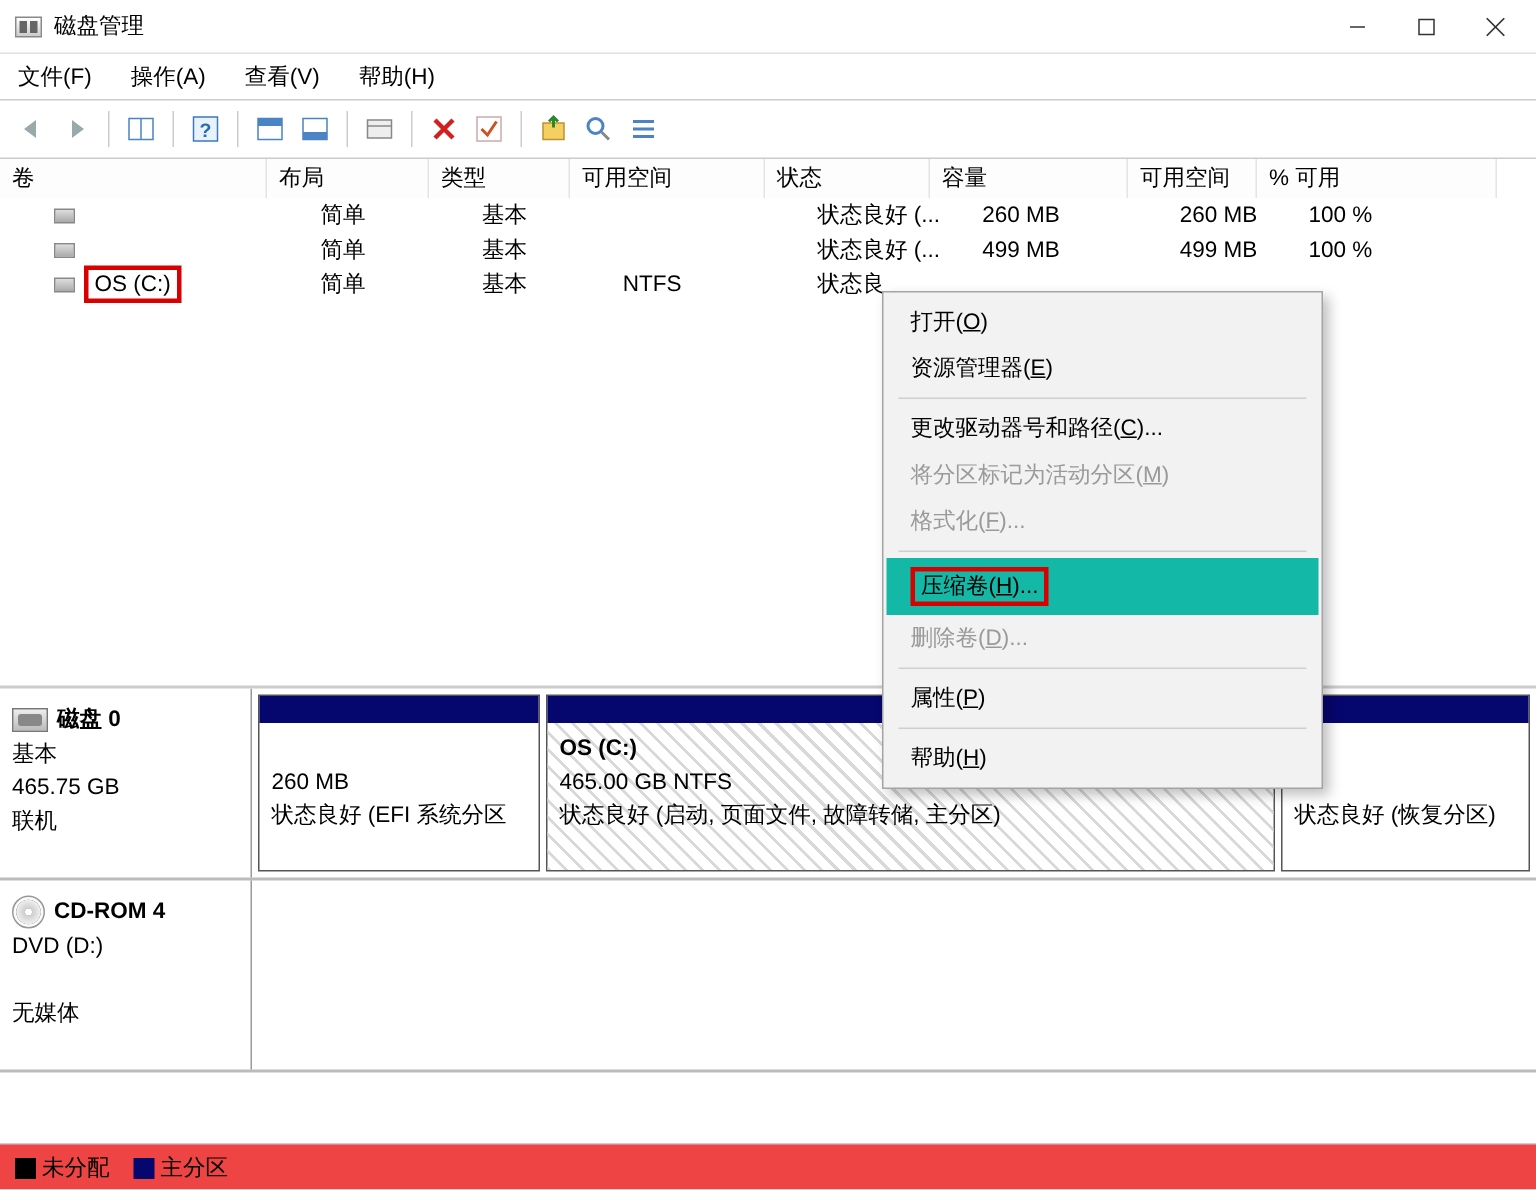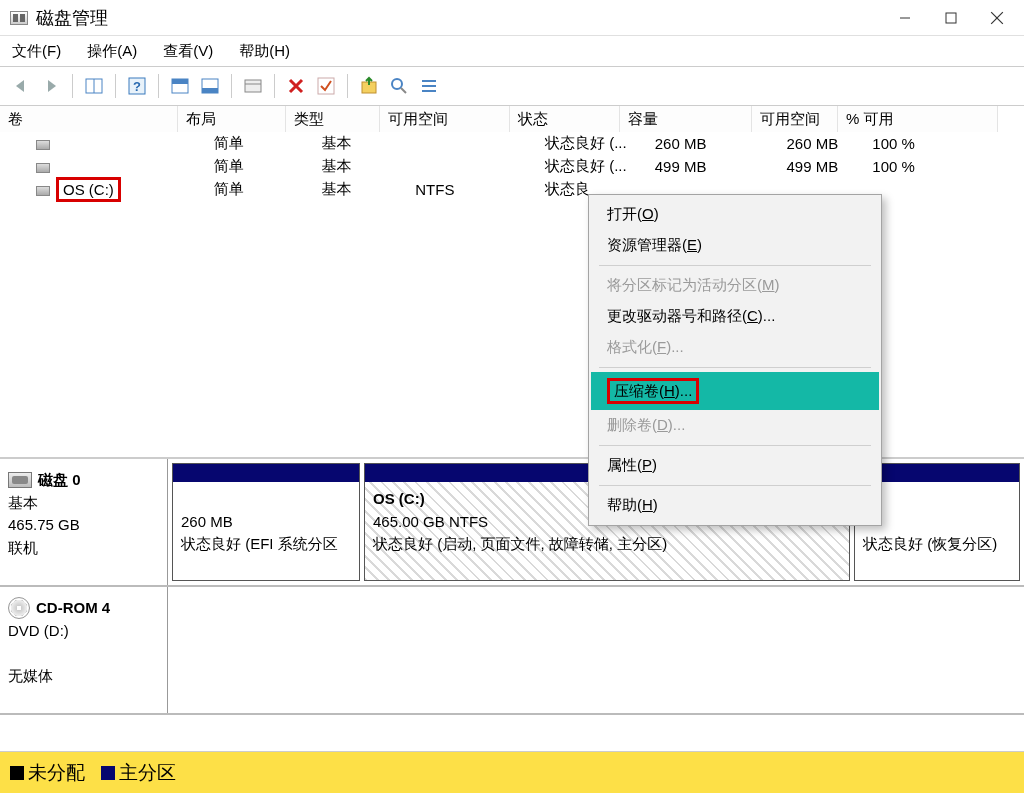--- a/index.html
+++ b/index.html
@@ -28,21 +28,21 @@
     margin-right: 8px;
     display: inline-block;
     position: relative;
   }
   .title-bar .app-icon::before{
     content:""; position:absolute; left:2px; top:2px; width:5px; height:8px; background:#666;
   }
   .title-bar .app-icon::after{
     content:""; position:absolute; right:2px; top:2px; width:5px; height:8px; background:#666;
   }
-  .title-bar .title { flex: 1; font-size: 18px; }
+  .title-bar .title { flex: 1; font-size: 15px; }
   .win-btns { display: flex; }
   .win-btn {
     width: 46px; height: 32px;
     display: flex; align-items: center; justify-content: center;
     font-size: 14px;
   }
   .win-btn svg { stroke:#333; fill:none; stroke-width:1; }
   
   .menu-bar {
     height: 30px;
@@ -188,28 +188,28 @@
   .part-body .part-title { font-weight: bold; }
   .part.os .part-body {
     background-image: repeating-linear-gradient(45deg, #d9d9d9 0 2px, transparent 2px 8px);
   }
   .disk-row.cd .disk-parts{ padding:4px; }
   .disk-row.cd .disk-label-box{ border-right:1px solid #999;}
   
   .legend {
     position:absolute;
     bottom: 0; left:0; right:0;
-    height: 42px;
+    height: 31px;
     border-top: 1px solid #ccc;
-    background:#fde047;
+    background:#ef4444;
     display:flex;
     align-items:center;
     gap: 16px;
     padding: 0 10px;
-    font-size:19px;
+    font-size:15px;
   }
   .legend .sw {
     width: 14px; height: 14px;
     display:inline-block;
     margin-right:4px;
     vertical-align:middle;
   }
   .sw.black { background:#000; }
   .sw.navy { background:#06066f; }
   
@@ -456,22 +456,22 @@
 
 <div class="legend">
   <div><span class="sw black"></span><span>未分配</span></div>
   <div><span class="sw navy"></span><span>主分区</span></div>
 </div>
 
 <div class="context-menu">
   <div class="cm-item"><span>打开(<span class="ul">O</span>)</span></div>
   <div class="cm-item"><span>资源管理器(<span class="ul">E</span>)</span></div>
   <div class="cm-sep"></div>
+  <div class="cm-item"><span>更改驱动器号和路径(<span class="ul">C</span>)...</span></div>
   <div class="cm-item disabled"><span>将分区标记为活动分区(<span class="ul">M</span>)</span></div>
-  <div class="cm-item"><span>更改驱动器号和路径(<span class="ul">C</span>)...</span></div>
   <div class="cm-item disabled"><span>格式化(<span class="ul">F</span>)...</span></div>
   <div class="cm-sep"></div>
   <div class="cm-item highlight"><span class="cm-red"><span>压缩卷(<span class="ul">H</span>)...</span></span></div>
   <div class="cm-item disabled"><span>删除卷(<span class="ul">D</span>)...</span></div>
   <div class="cm-sep"></div>
   <div class="cm-item"><span>属性(<span class="ul">P</span>)</span></div>
   <div class="cm-sep"></div>
   <div class="cm-item"><span>帮助(<span class="ul">H</span>)</span></div>
 </div>
 

